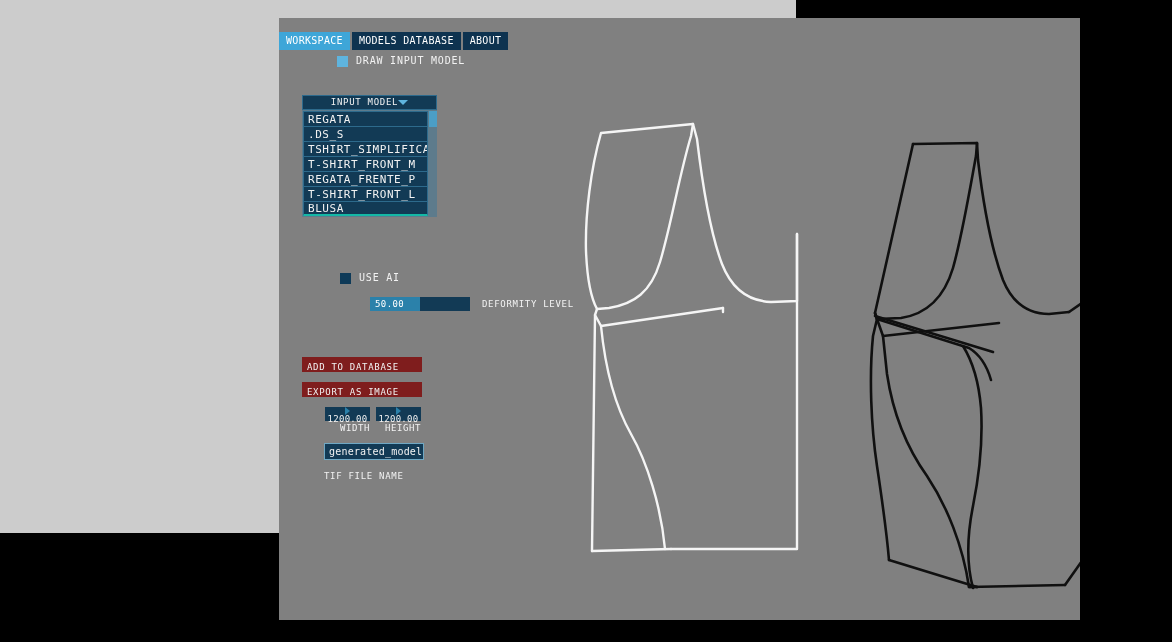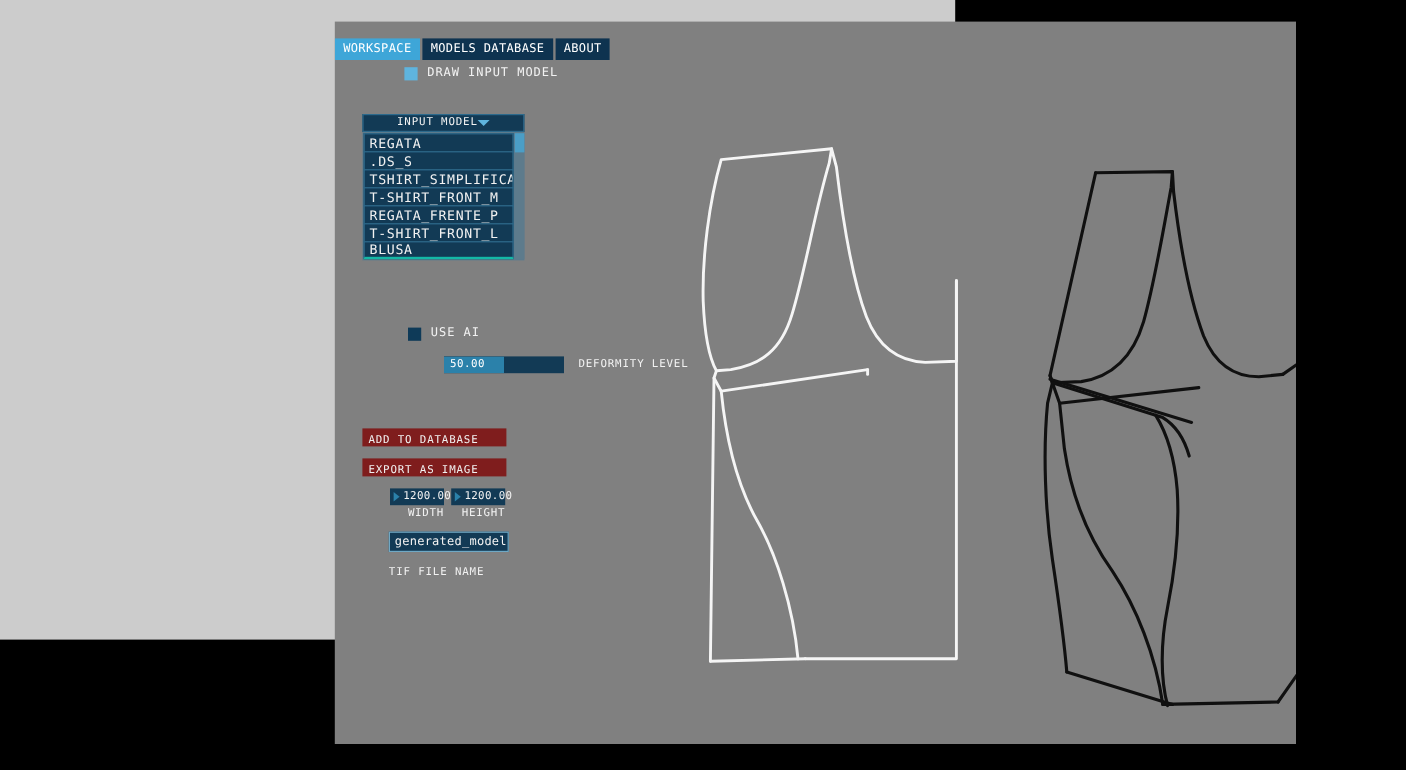--- a/index.html
+++ b/index.html
@@ -209,20 +209,21 @@
     left: 46px; top: 389px;
     display: flex;
     gap: 6px;
   }
   .spinner {
     width: 45px; height: 14px;
     background: #123a55;
     display: flex;
     align-items: center;
     box-sizing: border-box;
+    flex-direction: column;
   }
   .spin-arrow {
     width: 0; height: 0;
     margin: 0 3px 0 3px;
     border-top: 4px solid transparent;
     border-bottom: 4px solid transparent;
     border-left: 5px solid #2b81aa;
   }
   .spinner .lbl { font-size: 9px; letter-spacing: 0.3px; }
   #spin-labels {

